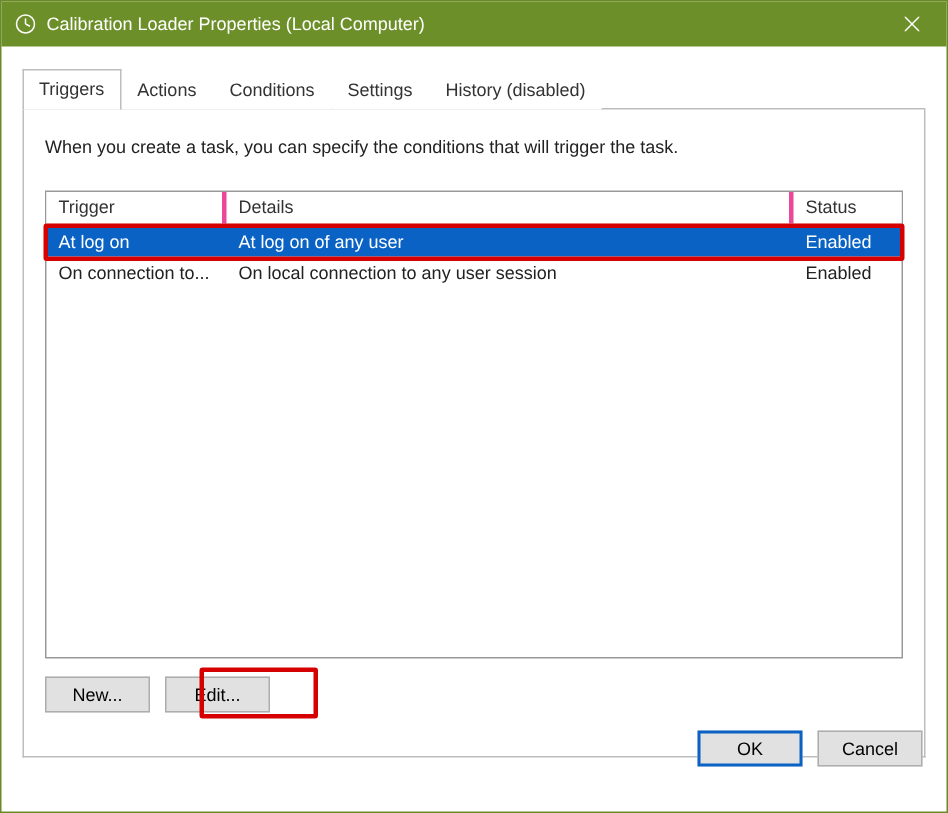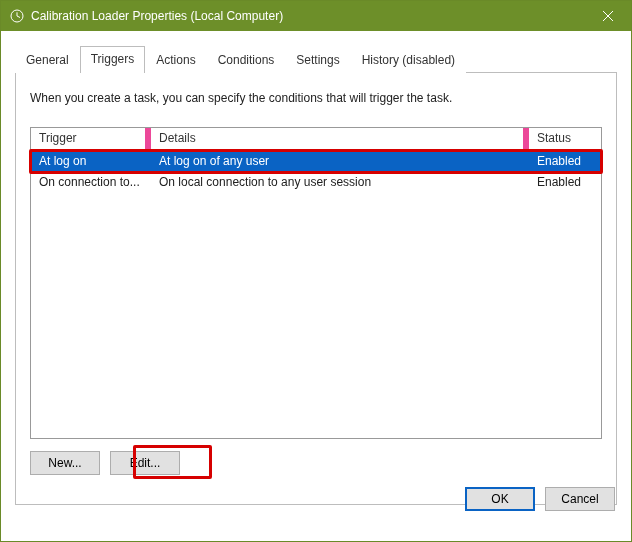--- a/index.html
+++ b/index.html
@@ -10,21 +10,21 @@
   .titlebar .icon { width:16px; height:16px; margin-right:6px; display:flex; align-items:center; justify-content:center; }
   .titlebar .close { width:46px; height:30px; display:flex; align-items:center; justify-content:center; cursor:default; }
   .client { padding:14px 14px 0 14px; height:calc(100% - 30px); position:relative; }
   .tabstrip { display:flex; align-items:flex-end; border-bottom:1px solid #bdbdbd; position:relative; }
   .tab { padding:4px 10px 6px 10px; border:1px solid transparent; border-bottom:none; position:relative; top:1px; background:#fff; color:#333; cursor:default; font-size:12px; }
   .tab.active { border-color:#bdbdbd; background:#fff; z-index:2; padding-top:5px; padding-bottom:7px; top:1px; }
   .tabpanel { border:1px solid #bdbdbd; border-top:none; padding:14px 14px 14px 14px; height:432px; background:#fff; }
   .desc { margin:4px 0 22px 0; font-size:12px; color:#222; }
   .listview { border:1px solid #999; height:312px; position:relative; background:#fff; }
   .lv-header { display:flex; height:22px; border-bottom:1px solid #e5e5e5; background:#fff; font-size:12px; color:#333; }
-  .col { padding:3px 8px; border-right:6px solid #ec4899; overflow:hidden; white-space:nowrap; text-overflow:ellipsis; }
+  .col { padding:3px 8px; border-right:3px solid #ec4899; overflow:hidden; white-space:nowrap; text-overflow:ellipsis; }
   .col-trigger { width:120px; flex:0 0 120px; }
   .col-details { flex:1; }
   .col-status { width:72px; flex:0 0 72px; border-right:none; }
   .lv-row { display:flex; height:21px; font-size:12px; align-items:center; }
   .lv-row .col { padding:2px 8px; border-right:none; }
   .lv-row.selected { background:#0a63c4; color:#fff;justify-content:center; }
   .hl-red { position:absolute; border:3px solid #d60000; pointer-events:none; border-radius:2px; }
   .hl-row { left:-2px; right:-2px; top:21px; height:25px; }
   .btnrow { display:flex; gap:10px; margin-top:12px; position:relative; }
   .btn { min-width:70px; height:24px; padding:0 14px; background:#e1e1e1; border:1px solid #adadad; font-family:inherit; font-size:12px; display:inline-flex; align-items:center; justify-content:center; cursor:default; }
@@ -49,21 +49,20 @@
     <div class="close">
       <svg width="10" height="10" viewBox="0 0 10 10">
         <line x1="0" y1="0" x2="10" y2="10" stroke="#fff" stroke-width="1"></line>
         <line x1="10" y1="0" x2="0" y2="10" stroke="#fff" stroke-width="1"></line>
       </svg>
     </div>
   </div>
 
   <div class="client">
     <div class="tabstrip">
-      <div class="tab">General</div>
       <div class="tab active">Triggers</div>
       <div class="tab">Actions</div>
       <div class="tab">Conditions</div>
       <div class="tab">Settings</div>
       <div class="tab">History (disabled)</div>
     </div>
 
     <div class="tabpanel">
       <div class="desc">When you create a task, you can specify the conditions that will trigger the task.</div>
 

